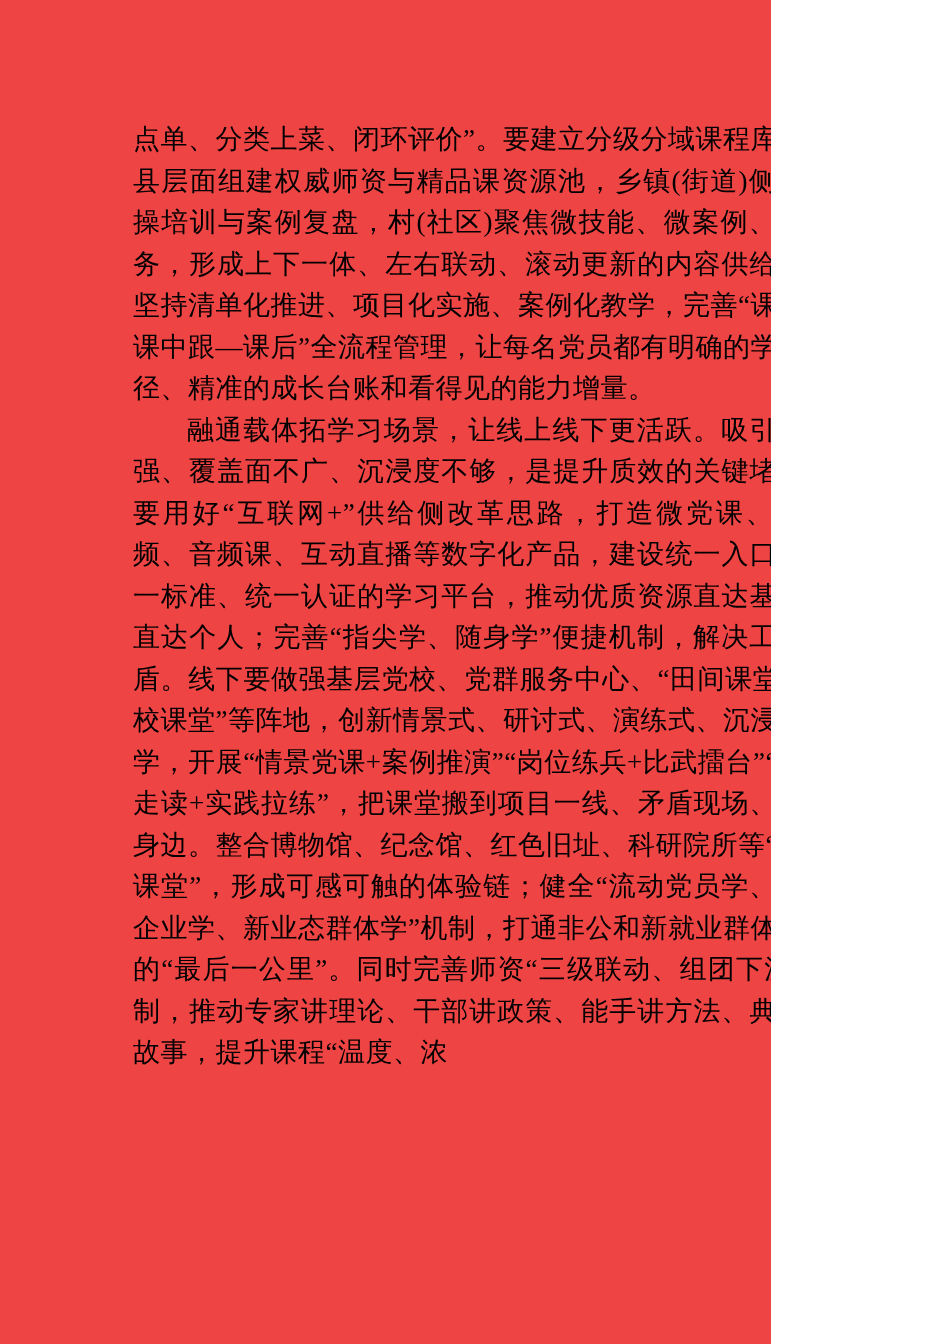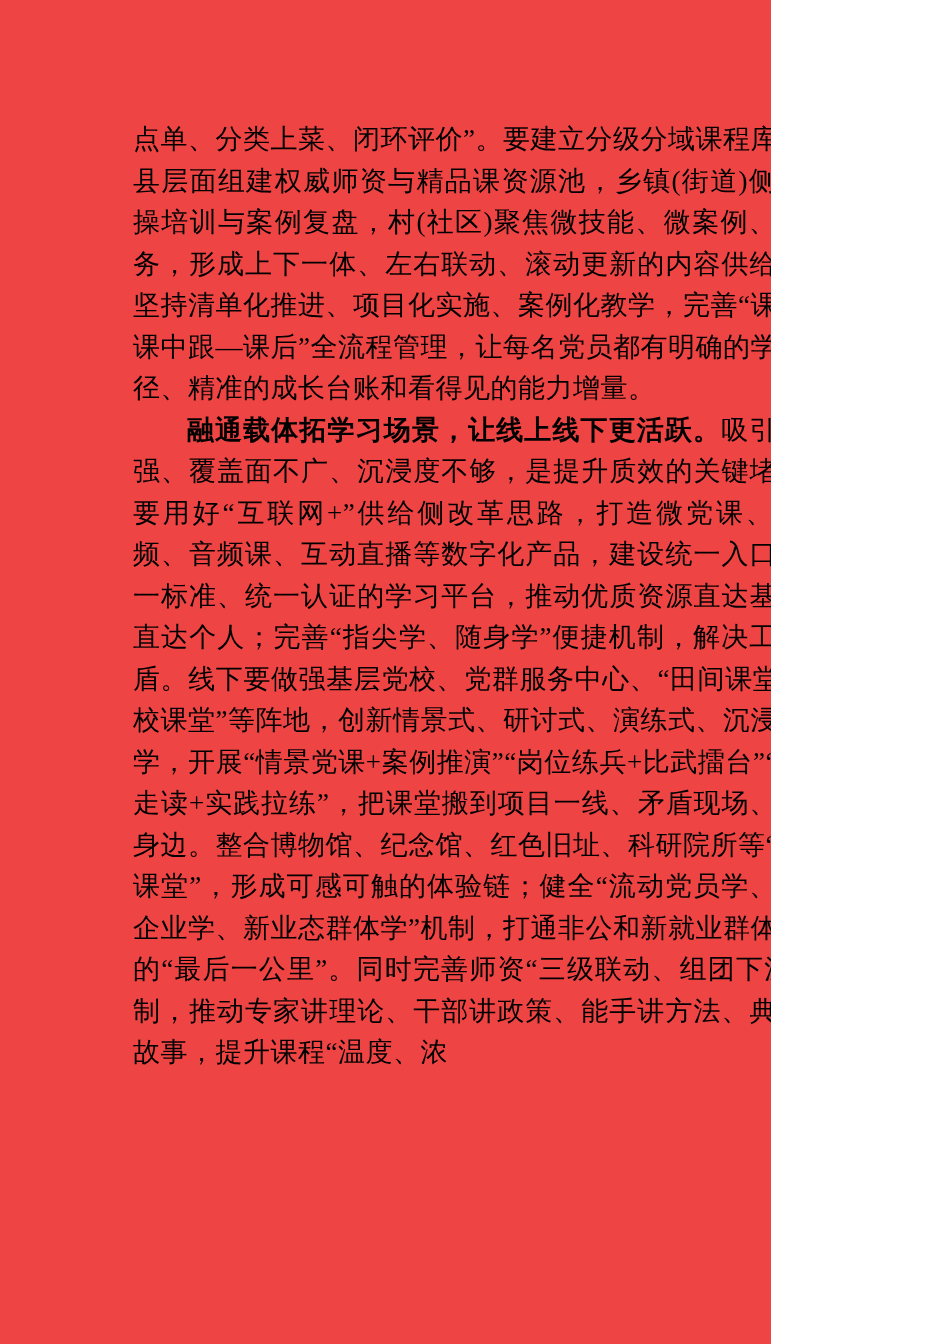--- a/index.html
+++ b/index.html
@@ -28,21 +28,21 @@
     letter-spacing: 0.5px;
   }
   .para {
     margin: 0;
     padding: 0;
   }
   .para.indent {
     text-indent: 2em;
   }
   .run-bold {
-    font-weight: bold;
+    font-weight: normal;
   }
   .run-regular {
     font-weight: normal;
   }
 </style>
 </head>
 <body>
 
 <div class="page">
   <div class="text-block">

